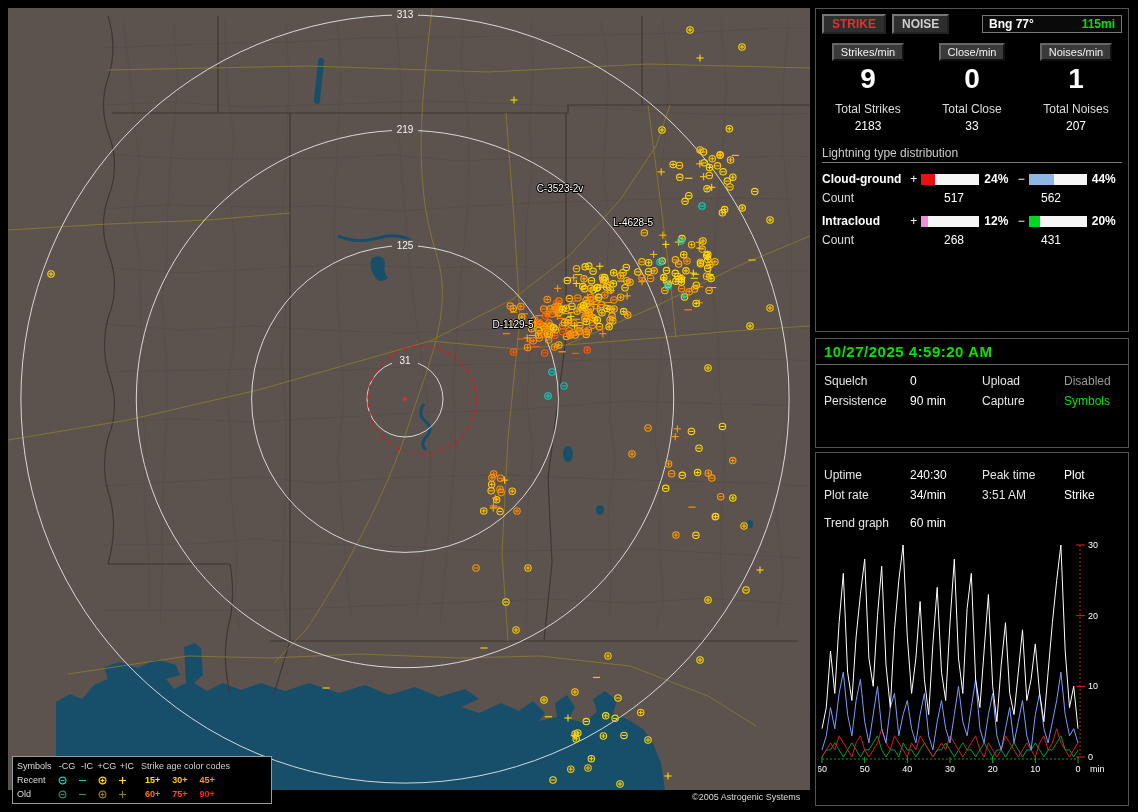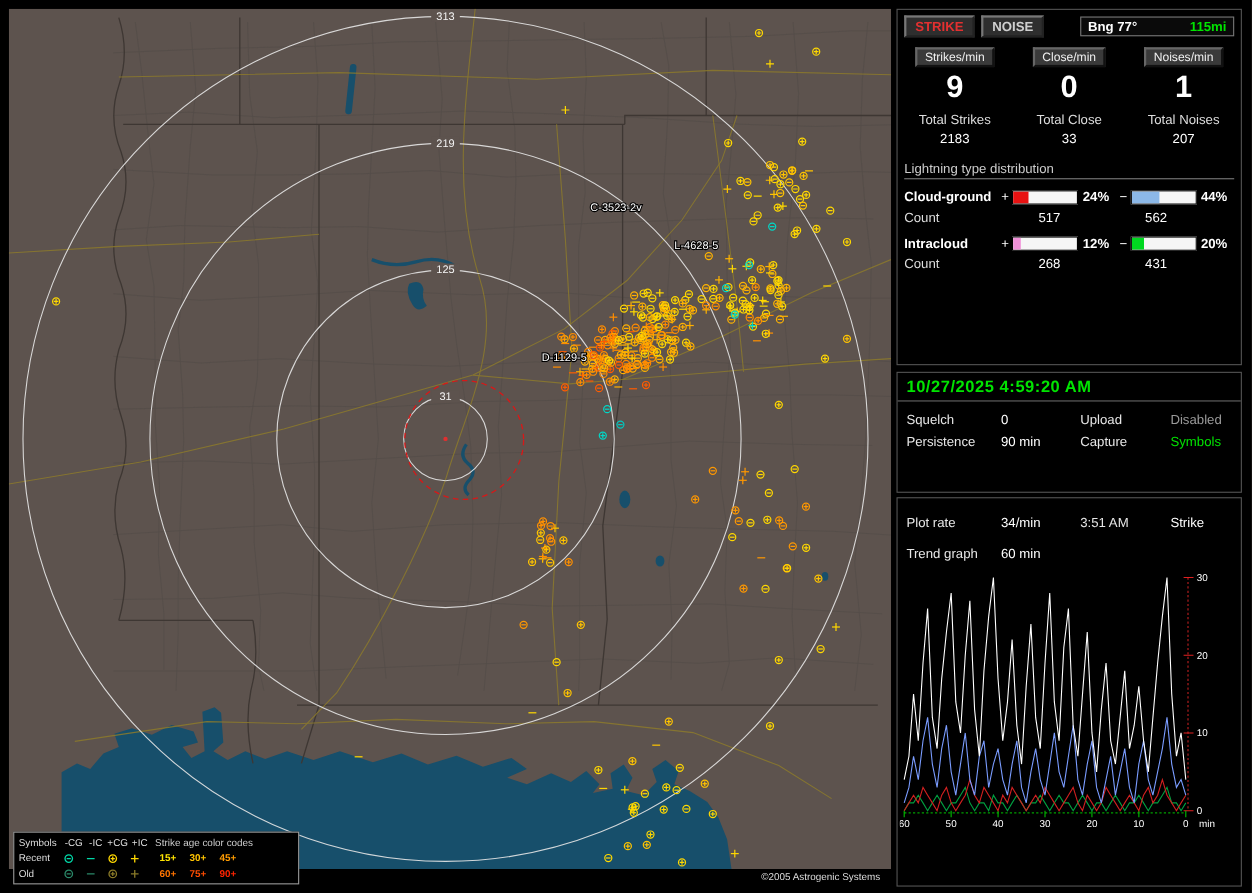--- a/index.html
+++ b/index.html
@@ -1906,20 +1906,26 @@
       <span class="w1">Persistence</span>
       <span class="w2">90 min</span>
       <span class="w3">Capture</span>
       <span class="w4" style="color: rgb(0, 228, 0);">Symbols</span>
     </div>
   </div>
 </div>
 
 <div class="panel" id="panelC">
   <div class="info-row">
+    <span class="w1">Uptime</span>
+    <span class="w2">240:30</span>
+    <span class="w3">Peak time</span>
+    <span class="w4">Plot</span>
+  </div>
+  <div class="info-row">
     <span class="w1">Plot rate</span>
     <span class="w2">34/min</span>
     <span class="w3">3:51 AM</span>
     <span class="w4">Strike</span>
   </div>
   <div class="info-row trend-row">
     <span class="w1">Trend graph</span>
     <span class="w2">60 min</span>
   </div>
   <svg id="trend-svg" width="308" height="240" viewBox="0 0 308 240">

